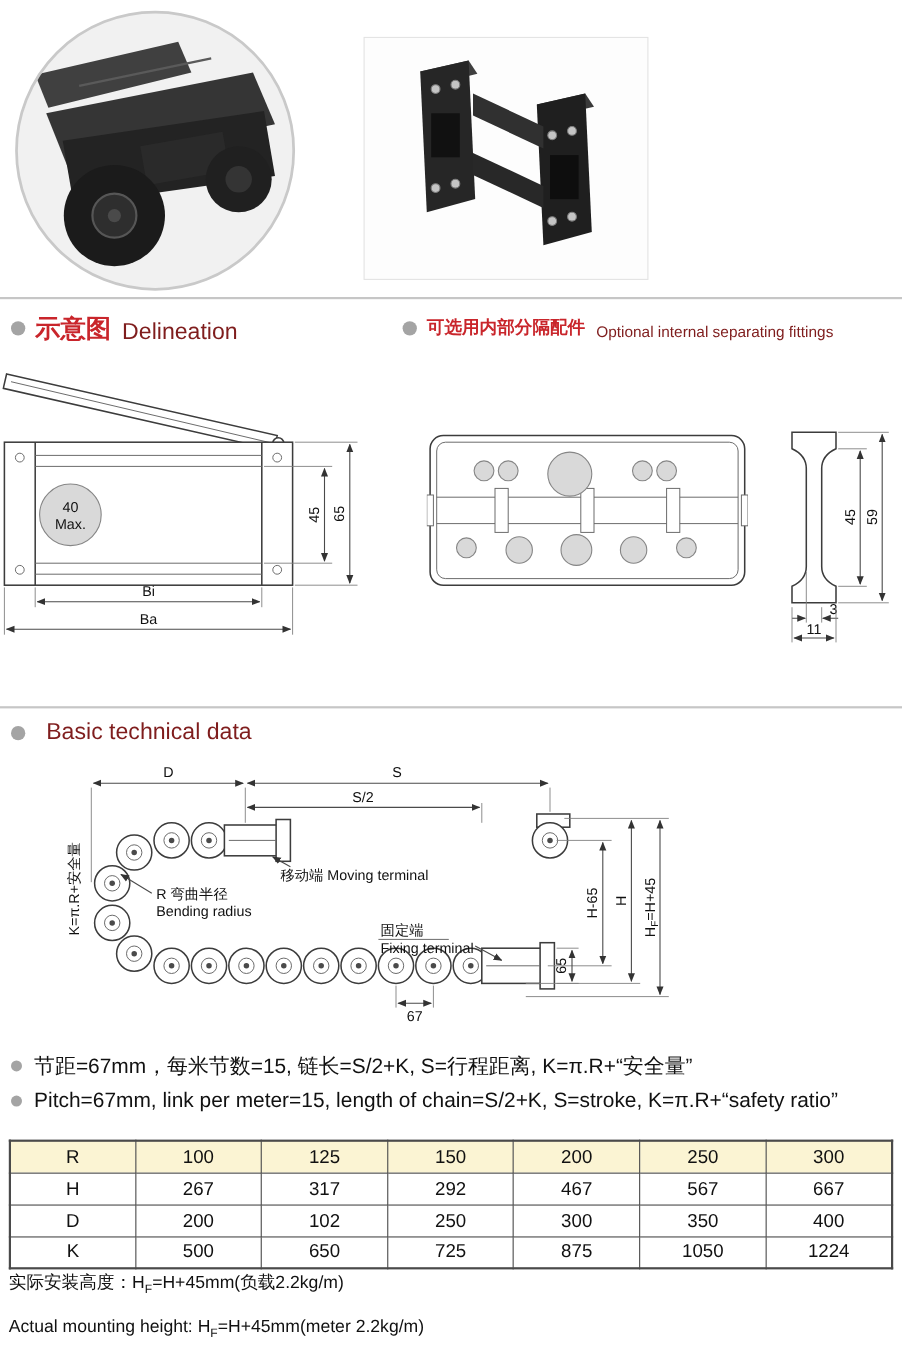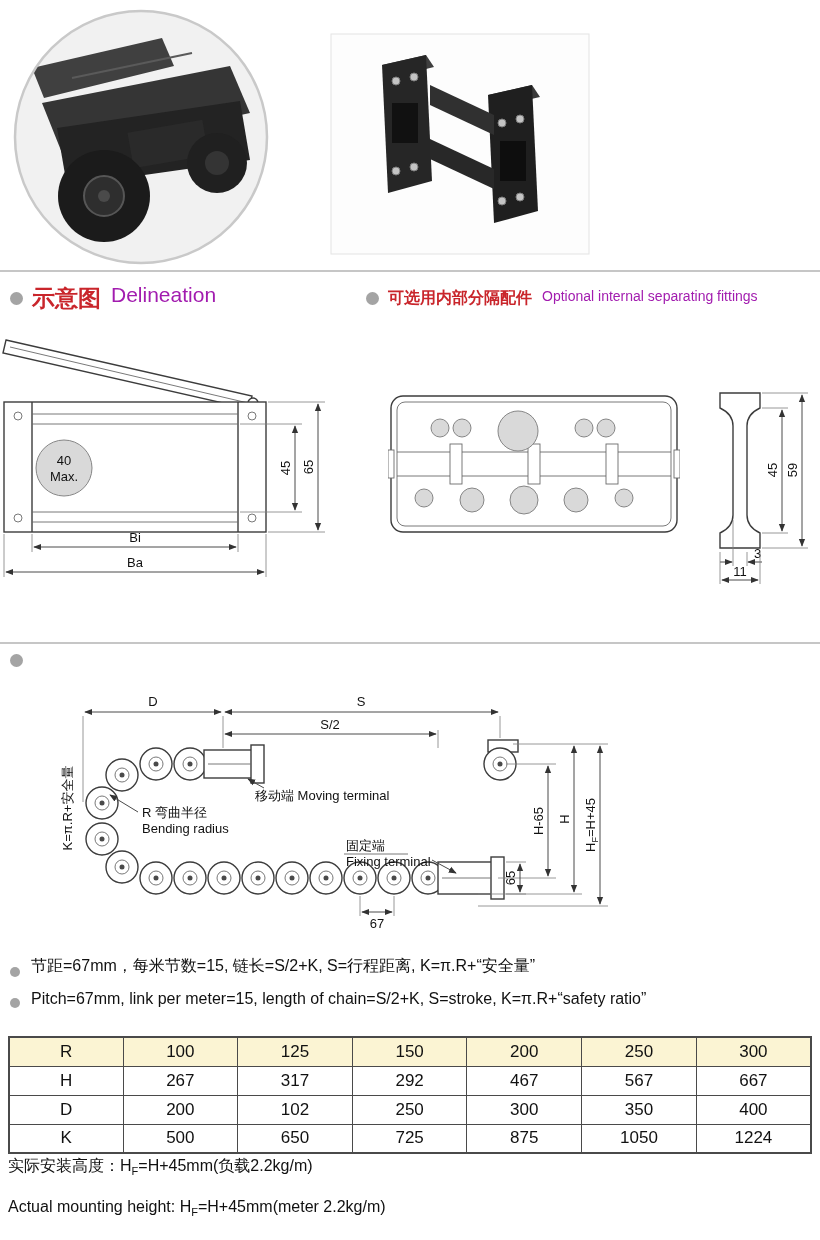--- a/index.html
+++ b/index.html
@@ -1,29 +1,29 @@
 <!DOCTYPE html>
 <html><head>
 <meta charset="utf-8">
 <style>
   *{box-sizing:border-box}
   html,body{margin:0;padding:0}
   body{width:820px;height:1240px;position:relative;background:#fff;
        font-family:"Liberation Sans","DejaVu Sans",sans-serif;color:#111;overflow:hidden}
   .abs{position:absolute}
   .divider{position:absolute;left:0;width:820px;height:2px;background:#c6c6c6}
-  .sec-head{position:absolute;display:flex;align-items:flex-start;white-space:nowrap}
+  .sec-head{position:absolute;display:flex;align-items:flex-end;white-space:nowrap}
   .sec-head .bullet{width:13px;height:13px;border-radius:50%;background:#a4a4a4;align-self:center;margin-right:9px;flex:0 0 auto}
   .zh{font-weight:bold;color:#c9252b}
-  .en{color:#a21caf;margin-left:10px}
+  .en{color:#7f1d1d;margin-left:10px}
   .h-large .zh{font-size:23px}
   .h-large .en{font-size:21px}
   .h-right .zh{font-size:16px}
   .h-right .en{font-size:14px}
-  .note{position:absolute;display:flex;align-items:flex-end;font-size:16px;white-space:nowrap}
+  .note{position:absolute;display:flex;align-items:center;font-size:19px;white-space:nowrap}
   .note .nbullet{width:10px;height:10px;border-radius:50%;background:#a4a4a4;margin-right:11px;flex:0 0 auto}
   table.data{position:absolute;left:8px;top:1036px;width:804px;border-collapse:collapse;
              table-layout:fixed;font-size:17px;text-align:center;border:2px solid #4a4a4a}
   table.data td{border:1px solid #4a4a4a;height:29px;padding:0}
   table.data tr.head td{background:#fbf4d3}
   .footer-line{position:absolute;left:8px;font-size:16px;white-space:nowrap}
   sub.f{font-size:11px}
   svg text{font-family:"Liberation Sans","DejaVu Sans",sans-serif;fill:#111}
   .ln{stroke:#3c3c3c;stroke-width:1.4;fill:none}
   .lnf{stroke:#3c3c3c;stroke-width:1.4;fill:#fff}
@@ -206,20 +206,21 @@
     <line class="ext" x1="50" y1="164" x2="50" y2="196"></line>
     <line class="dim" x1="12" y1="192" x2="48" y2="192" marker-start="url(#a2)" marker-end="url(#a2)"></line>
     <text class="dtx" x="30" y="188" text-anchor="middle" font-size="12">11</text>
   </g>
 </svg>
 
 <div class="divider" style="top:642px"></div>
 
 <div class="sec-head h-large" style="left:10px;top:654px">
   <span class="bullet"></span>
+  <span class="en">Basic technical data</span>
 </div>
 
 <svg class="abs" style="left:8px;top:690px" width="680" height="250" viewBox="0 0 680 250">
   <defs>
     <marker id="a4" viewBox="0 0 10 10" refX="9" refY="5" markerWidth="8" markerHeight="8" orient="auto-start-reverse">
       <path d="M0,1 L10,5 L0,9 Z" fill="#333"></path>
     </marker>
     <g id="clink">
       <circle r="16" class="lnf"></circle>
       <circle r="7" class="thinf"></circle>

